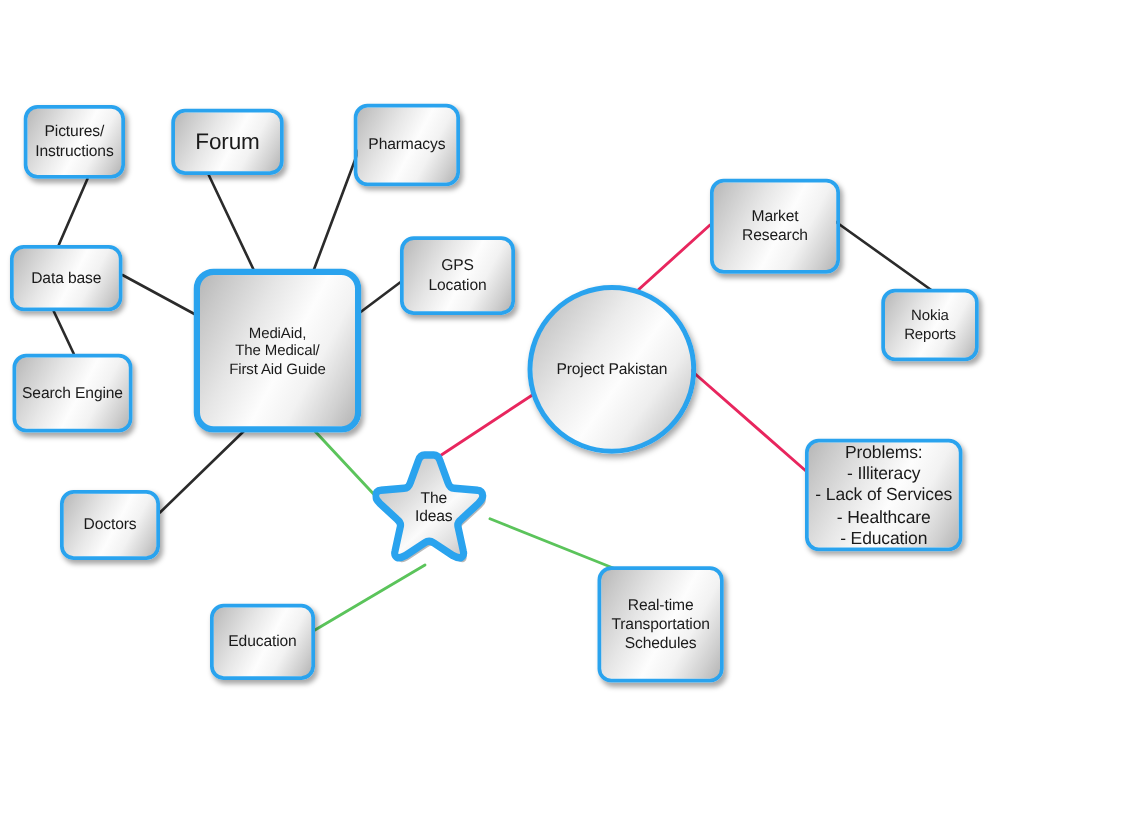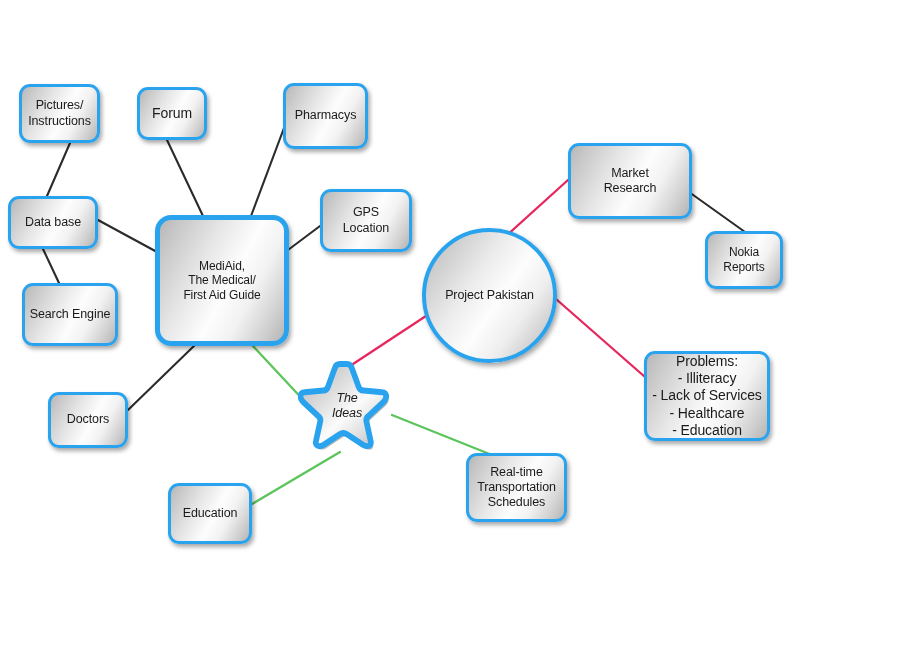--- a/index.html
+++ b/index.html
@@ -82,21 +82,20 @@
         #c8c8c8 90%,
         #ababab 100%);
     box-shadow: 2px 3px 5px rgba(0,0,0,0.36);
   }
 
   
   .node.star {
     background: none;
     border: none;
     box-shadow: none;
-    font-style: italic;
   }
   .node.star .star-svg {
     position: absolute;
     left: 0;
     top: 0;
     width: 100%;
     height: 100%;
   }
   .node.star .node-label {
     position: relative;
@@ -134,50 +133,50 @@
       <line x1="392" y1="415" x2="492" y2="455" class="edge green"></line>
       <line x1="350" y1="366" x2="432" y2="312" class="edge red"></line>
       <line x1="474" y1="265" x2="568" y2="180" class="edge red"></line>
       <line x1="548" y1="292" x2="645" y2="377" class="edge red"></line>
       <line x1="668" y1="177" x2="745" y2="232" class="edge dark"></line>
     </svg>
 
   <div id="node-layer">
       <div class="node rect" style="left: 19px; top: 84px; width: 81px; height: 59px; font-size: 12.5px;"><span class="node-label">Pictures/
 Instructions</span></div>
-      <div class="node rect" style="left: 137px; top: 87px; width: 70px; height: 53px; font-size: 14px;"><span class="node-label">Forum</span></div>
+      <div class="node rect" style="left: 137px; top: 87px; width: 90px; height: 53px; font-size: 18px;"><span class="node-label">Forum</span></div>
       <div class="node rect" style="left: 283px; top: 83px; width: 85px; height: 66px; font-size: 12.5px; align-items: center;"><span class="node-label">Pharmacys</span></div>
       <div class="node rect" style="left: 320px; top: 176px; width: 92px; height: 63px; font-size: 12.5px; margin-top: 13px;"><span class="node-label">GPS
 Location</span></div>
       <div class="node rect" style="left: 8px; top: 196px; width: 90px; height: 53px; font-size: 12.5px;"><span class="node-label">Data base</span></div>
       <div class="node rect thick" style="left: 155px; top: 215px; width: 134px; height: 131px; font-size: 12px;"><span class="node-label">MediAid,
 The Medical/
 First Aid Guide</span></div>
-      <div class="node rect" style="left: 10px; top: 283px; width: 96px; height: 63px; font-size: 12.5px; margin-left: 12px;"><span class="node-label">Search Engine</span></div>
+      <div class="node rect" style="left: 10px; top: 283px; width: 96px; height: 63px; font-size: 12.5px;"><span class="node-label">Search Engine</span></div>
       <div class="node rect" style="left: 48px; top: 392px; width: 80px; height: 56px; font-size: 12.5px;"><span class="node-label">Doctors</span></div>
       <div class="node rect" style="left: 168px; top: 483px; width: 84px; height: 61px; font-size: 12.5px;"><span class="node-label">Education</span></div>
-      <div class="node rect" style="left: 466px; top: 453px; width: 101px; height: 69px; font-size: 12.5px;"><span class="node-label">Real-time
+      <div class="node rect" style="left: 478px; top: 453px; width: 101px; height: 93px; font-size: 12.5px;"><span class="node-label">Real-time
 Transportation
 Schedules</span></div>
       <div class="node star" style="left: 298px; top: 358px; width: 98px; height: 96px; font-size: 12.5px;"><svg class="star-svg" viewBox="-10 0 120 112" preserveAspectRatio="none">
           <defs>
             <linearGradient id="starGrad10" x1="0" y1="0" x2="1" y2="1">
               <stop offset="0%" stop-color="#b3b3b3"></stop>
               <stop offset="35%" stop-color="#dcdcdc"></stop>
               <stop offset="58%" stop-color="#fbfbfb"></stop>
               <stop offset="78%" stop-color="#dedede"></stop>
               <stop offset="100%" stop-color="#b0b0b0"></stop>
             </linearGradient>
           </defs>
           <path d="M50 7 C53 7 55 9 56 12 L64 33 C65 36 67 38 70 38 L93 40 C96 40 98 42 98 45 C98 48 96 50 94 52 L77 67 C74 69 73 72 74 75 L79 97 C80 100 78 103 75 103 C73 103 71 102 69 101 L50 89 C47 87 44 87 41 89 L22 101 C20 102 18 103 16 103 C13 103 11 100 12 97 L17 75 C18 72 17 69 14 67 L-3 52 C-5 50 -7 48 -7 45 C-7 42 -5 40 -2 40 L21 38 C24 38 26 36 27 33 L35 12 C36 9 38 7 41 7 Z" fill="rgba(0,0,0,0.28)" stroke="none" transform="translate(3,4)"></path>
           <path d="M50 7 C53 7 55 9 56 12 L64 33 C65 36 67 38 70 38 L93 40 C96 40 98 42 98 45 C98 48 96 50 94 52 L77 67 C74 69 73 72 74 75 L79 97 C80 100 78 103 75 103 C73 103 71 102 69 101 L50 89 C47 87 44 87 41 89 L22 101 C20 102 18 103 16 103 C13 103 11 100 12 97 L17 75 C18 72 17 69 14 67 L-3 52 C-5 50 -7 48 -7 45 C-7 42 -5 40 -2 40 L21 38 C24 38 26 36 27 33 L35 12 C36 9 38 7 41 7 Z" fill="url(#starGrad10)" stroke="#2AA3EE" stroke-width="7" stroke-linejoin="round"></path>
         </svg><span class="node-label">The
 Ideas</span></div>
       <div class="node circle" style="left: 422px; top: 228px; width: 135px; height: 135px; font-size: 12.5px;"><span class="node-label">Project Pakistan</span></div>
-      <div class="node rect" style="left: 568px; top: 143px; width: 124px; height: 76px; font-size: 12.5px;"><span class="node-label">Market
+      <div class="node rect" style="left: 568px; top: 143px; width: 104px; height: 76px; font-size: 12.5px;"><span class="node-label">Market
 Research</span></div>
       <div class="node rect" style="left: 705px; top: 231px; width: 78px; height: 58px; font-size: 12px;"><span class="node-label">Nokia
 Reports</span></div>
       <div class="node rect" style="left: 644px; top: 351px; width: 126px; height: 90px; font-size: 14px;"><span class="node-label">Problems:
 - Illiteracy
 - Lack of Services
 - Healthcare
 - Education</span></div>
     </div>
 

